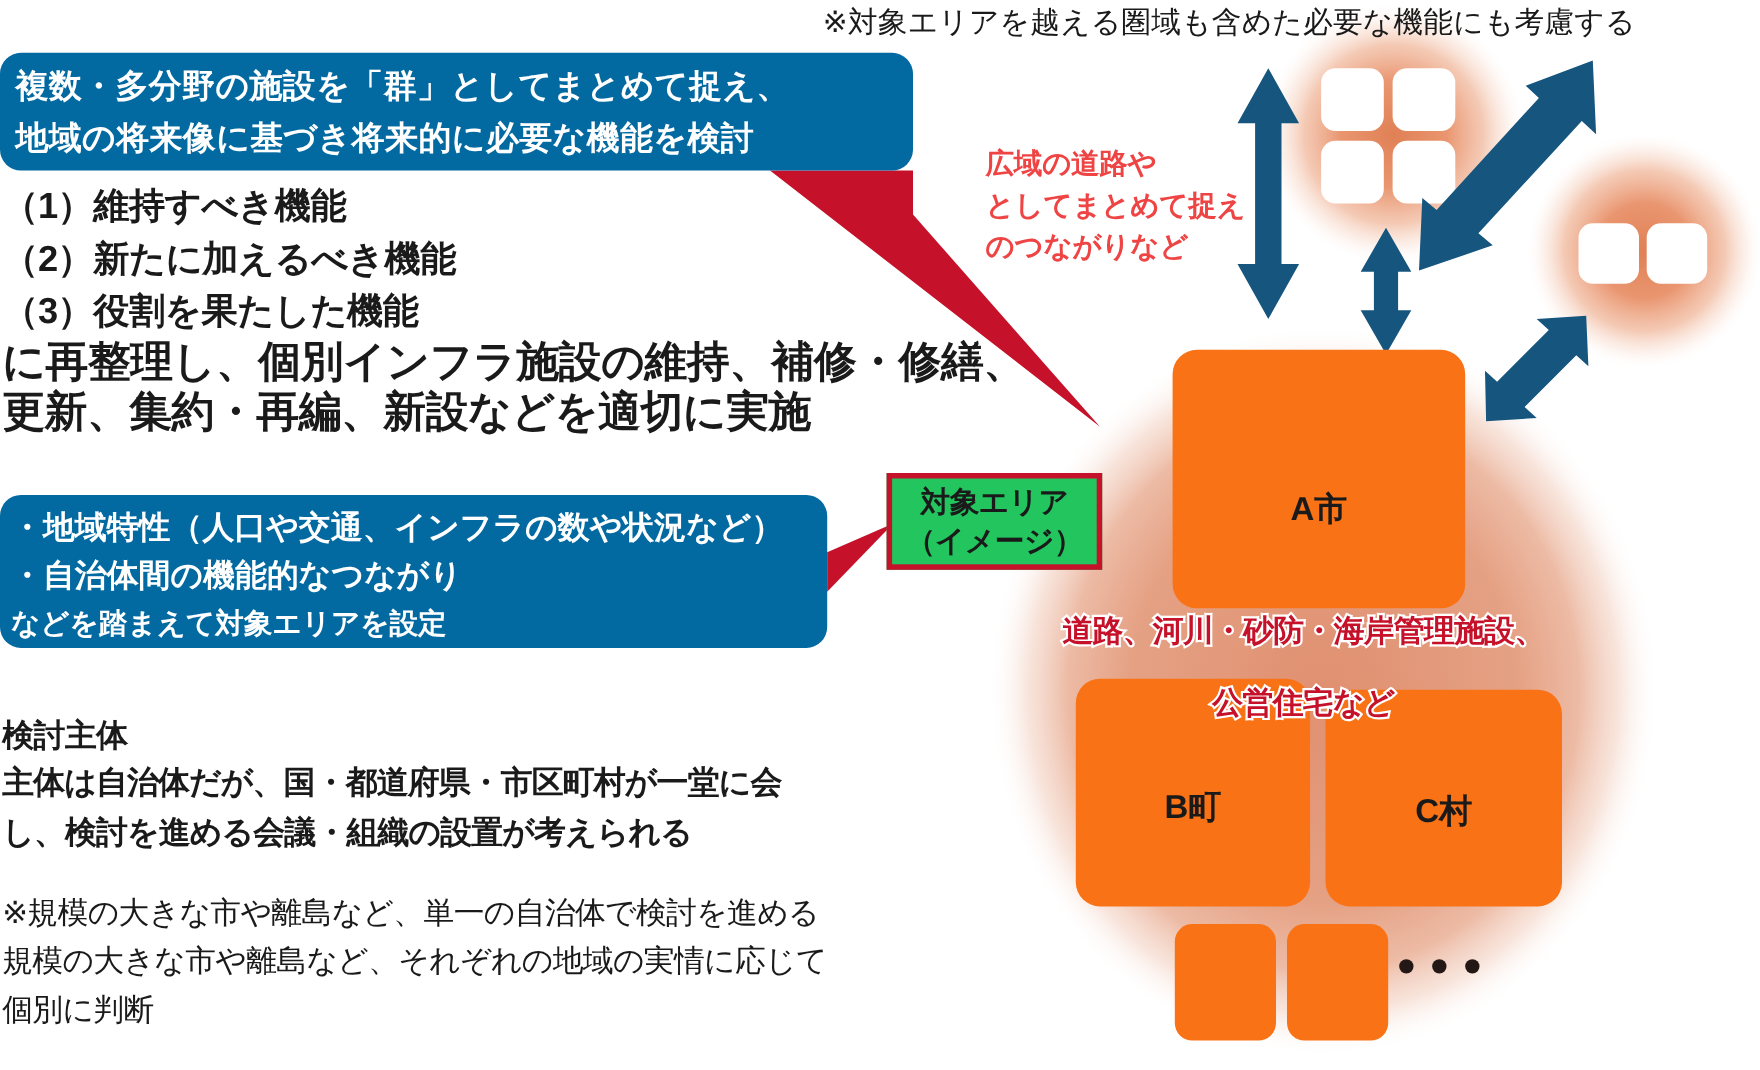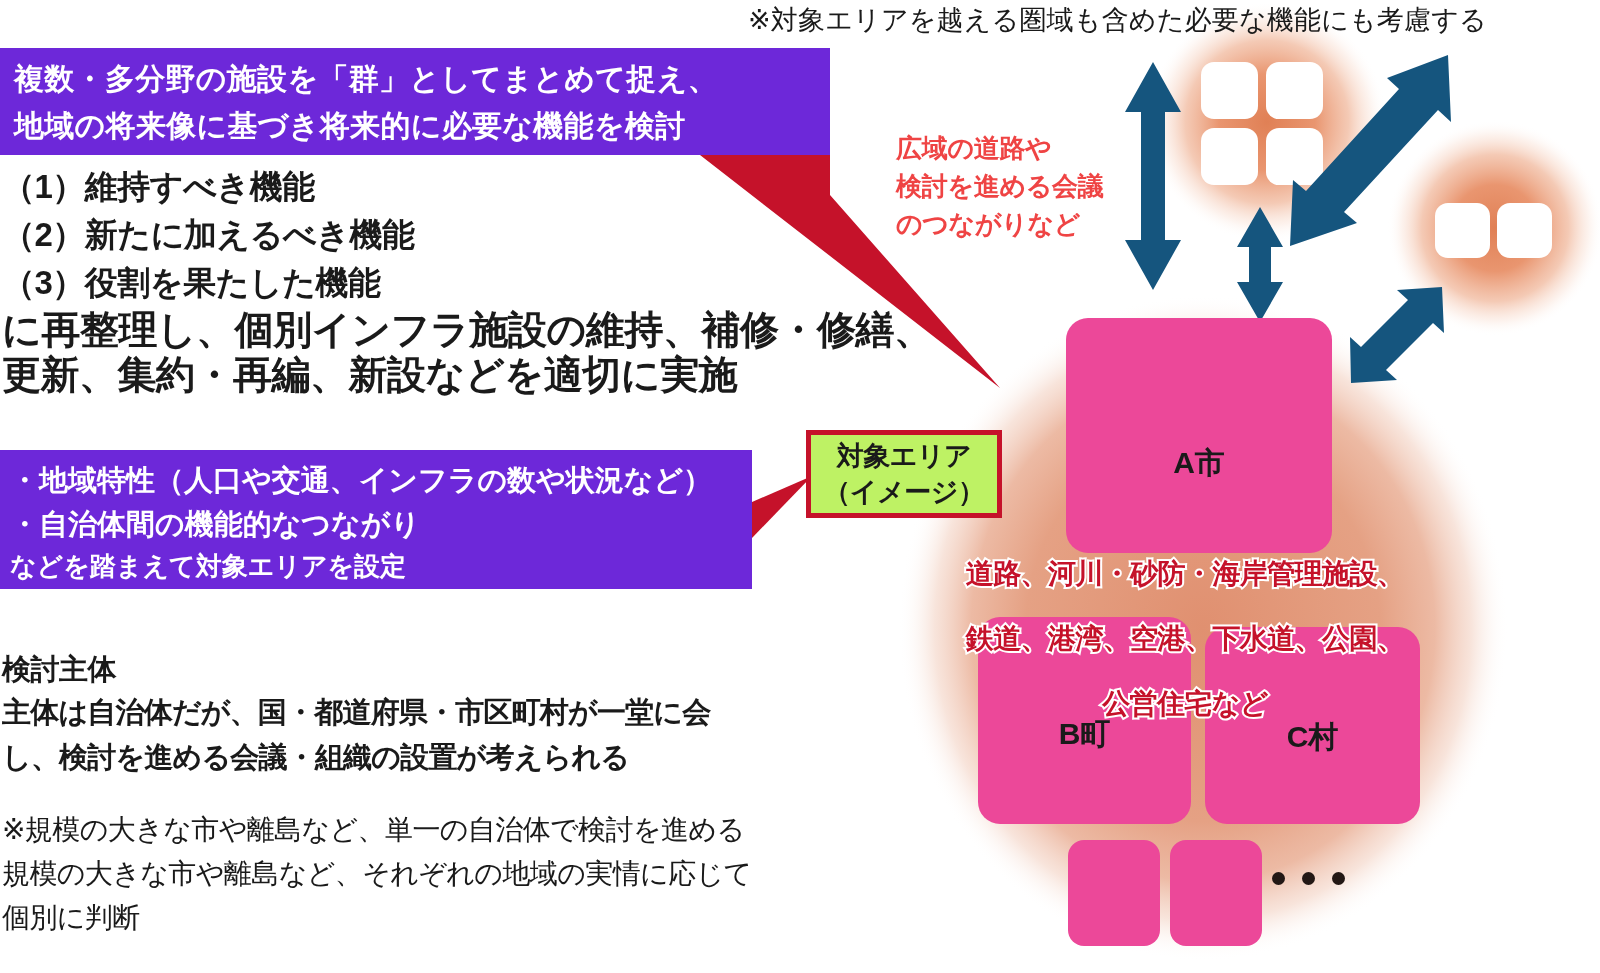--- a/index.html
+++ b/index.html
@@ -34,23 +34,24 @@
     font-size: 27px;
     font-weight: 500;
     color: #1a1a1a;
     letter-spacing: 0.2px;
     white-space: nowrap;
   }
 
   
   .red-box {
     position: absolute;
-    background: #6d28d9;
+    background: #0369a1;
     color: #ffffff;
     box-sizing: border-box;
+    border-radius: 19px;
   }
   #red-box-1 {
     left: 0px;
     top: 48px;
     width: 830px;
     height: 107px;
     padding: 7px 0 0 14px;
   }
   #red-box-1 .line {
     font-size: 30px;
@@ -153,41 +154,41 @@
   }
 
   
   #target-callout {
     position: absolute;
     left: 806px;
     top: 430px;
     width: 196px;
     height: 88px;
     border: 5px solid #C5122A;
-    background: #bef264;
+    background: #22c55e;
     box-sizing: border-box;
     display: flex;
     flex-direction: column;
     justify-content: center;
     align-items: center;
     z-index: 6;
   }
   #target-callout .tc-line {
     font-size: 27px;
     font-weight: bold;
     color: #1a1a1a;
     line-height: 36px;
     white-space: nowrap;
     letter-spacing: -0.5px;
   }
 
   
   .tile {
     position: absolute;
-    background: #ec4899;
+    background: #f97316;
     border-radius: 22px;
     z-index: 4;
     display: flex;
     align-items: center;
     justify-content: center;
   }
   .tile .tile-label {
     font-size: 30px;
     font-weight: bold;
     color: #1a1a1a;
@@ -333,21 +334,21 @@
   </div>
 
   <div class="note-block">
     <div class="para">※規模の大きな市や離島など、単一の自治体で検討を進める</div>
     <div class="para">規模の大きな市や離島など、それぞれの地域の実情に応じて</div>
     <div class="para">個別に判断</div>
   </div>
 
   <div class="blue-label">
     <div>広域の道路や</div>
-    <div>検討を進める会議</div>
+    <div>としてまとめて捉え</div>
     <div>のつながりなど</div>
   </div>
 
   <div id="target-callout">
     <div class="tc-line">対象エリア</div>
     <div class="tc-line">（イメージ）</div>
   </div>
 
   <div id="tile-a" class="tile">
     <span class="tile-label">A市</span>
@@ -356,21 +357,20 @@
     <span class="tile-label">B町</span>
   </div>
   <div id="tile-c" class="tile">
     <span class="tile-label">C村</span>
   </div>
   <div id="tile-d" class="tile"></div>
   <div id="tile-e" class="tile"></div>
 
   <div id="infra-text">
     <div class="infra-line">道路、河川・砂防・海岸管理施設、</div>
-    <div class="infra-line">鉄道、港湾、空港、下水道、公園、</div>
     <div class="infra-line">公営住宅など</div>
   </div>
 
   <div id="ellipsis-dots">
     <div class="dot"></div>
     <div class="dot"></div>
     <div class="dot"></div>
   </div>
 
 </div>

